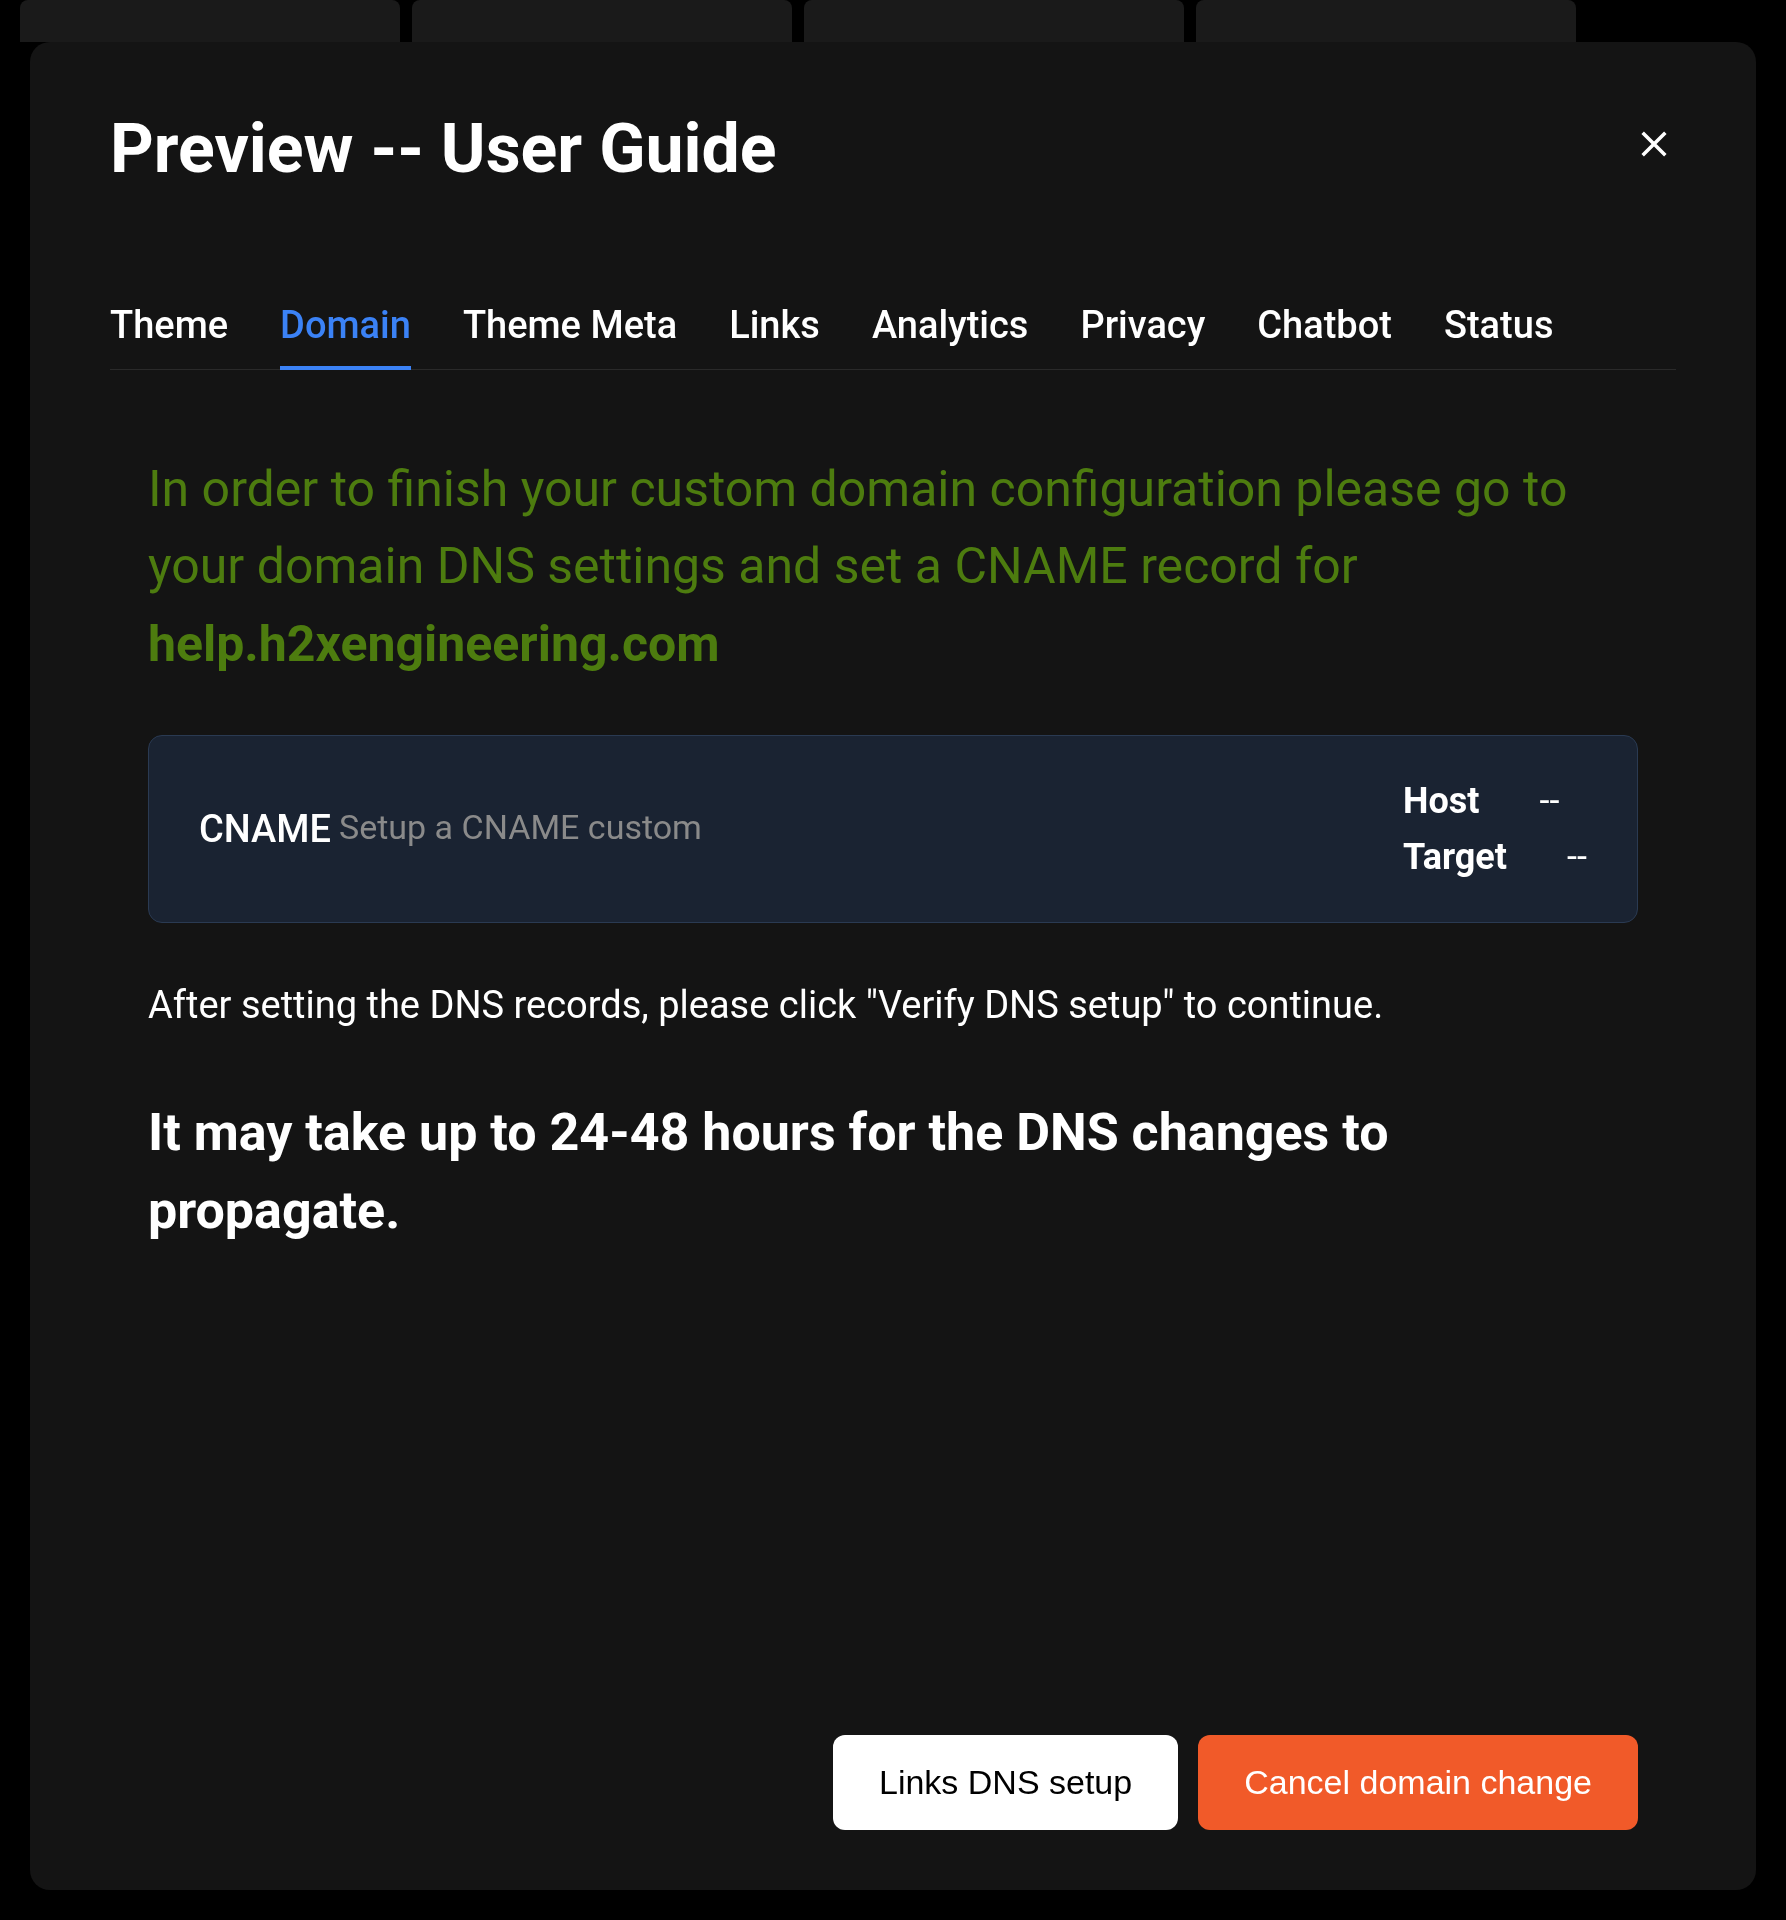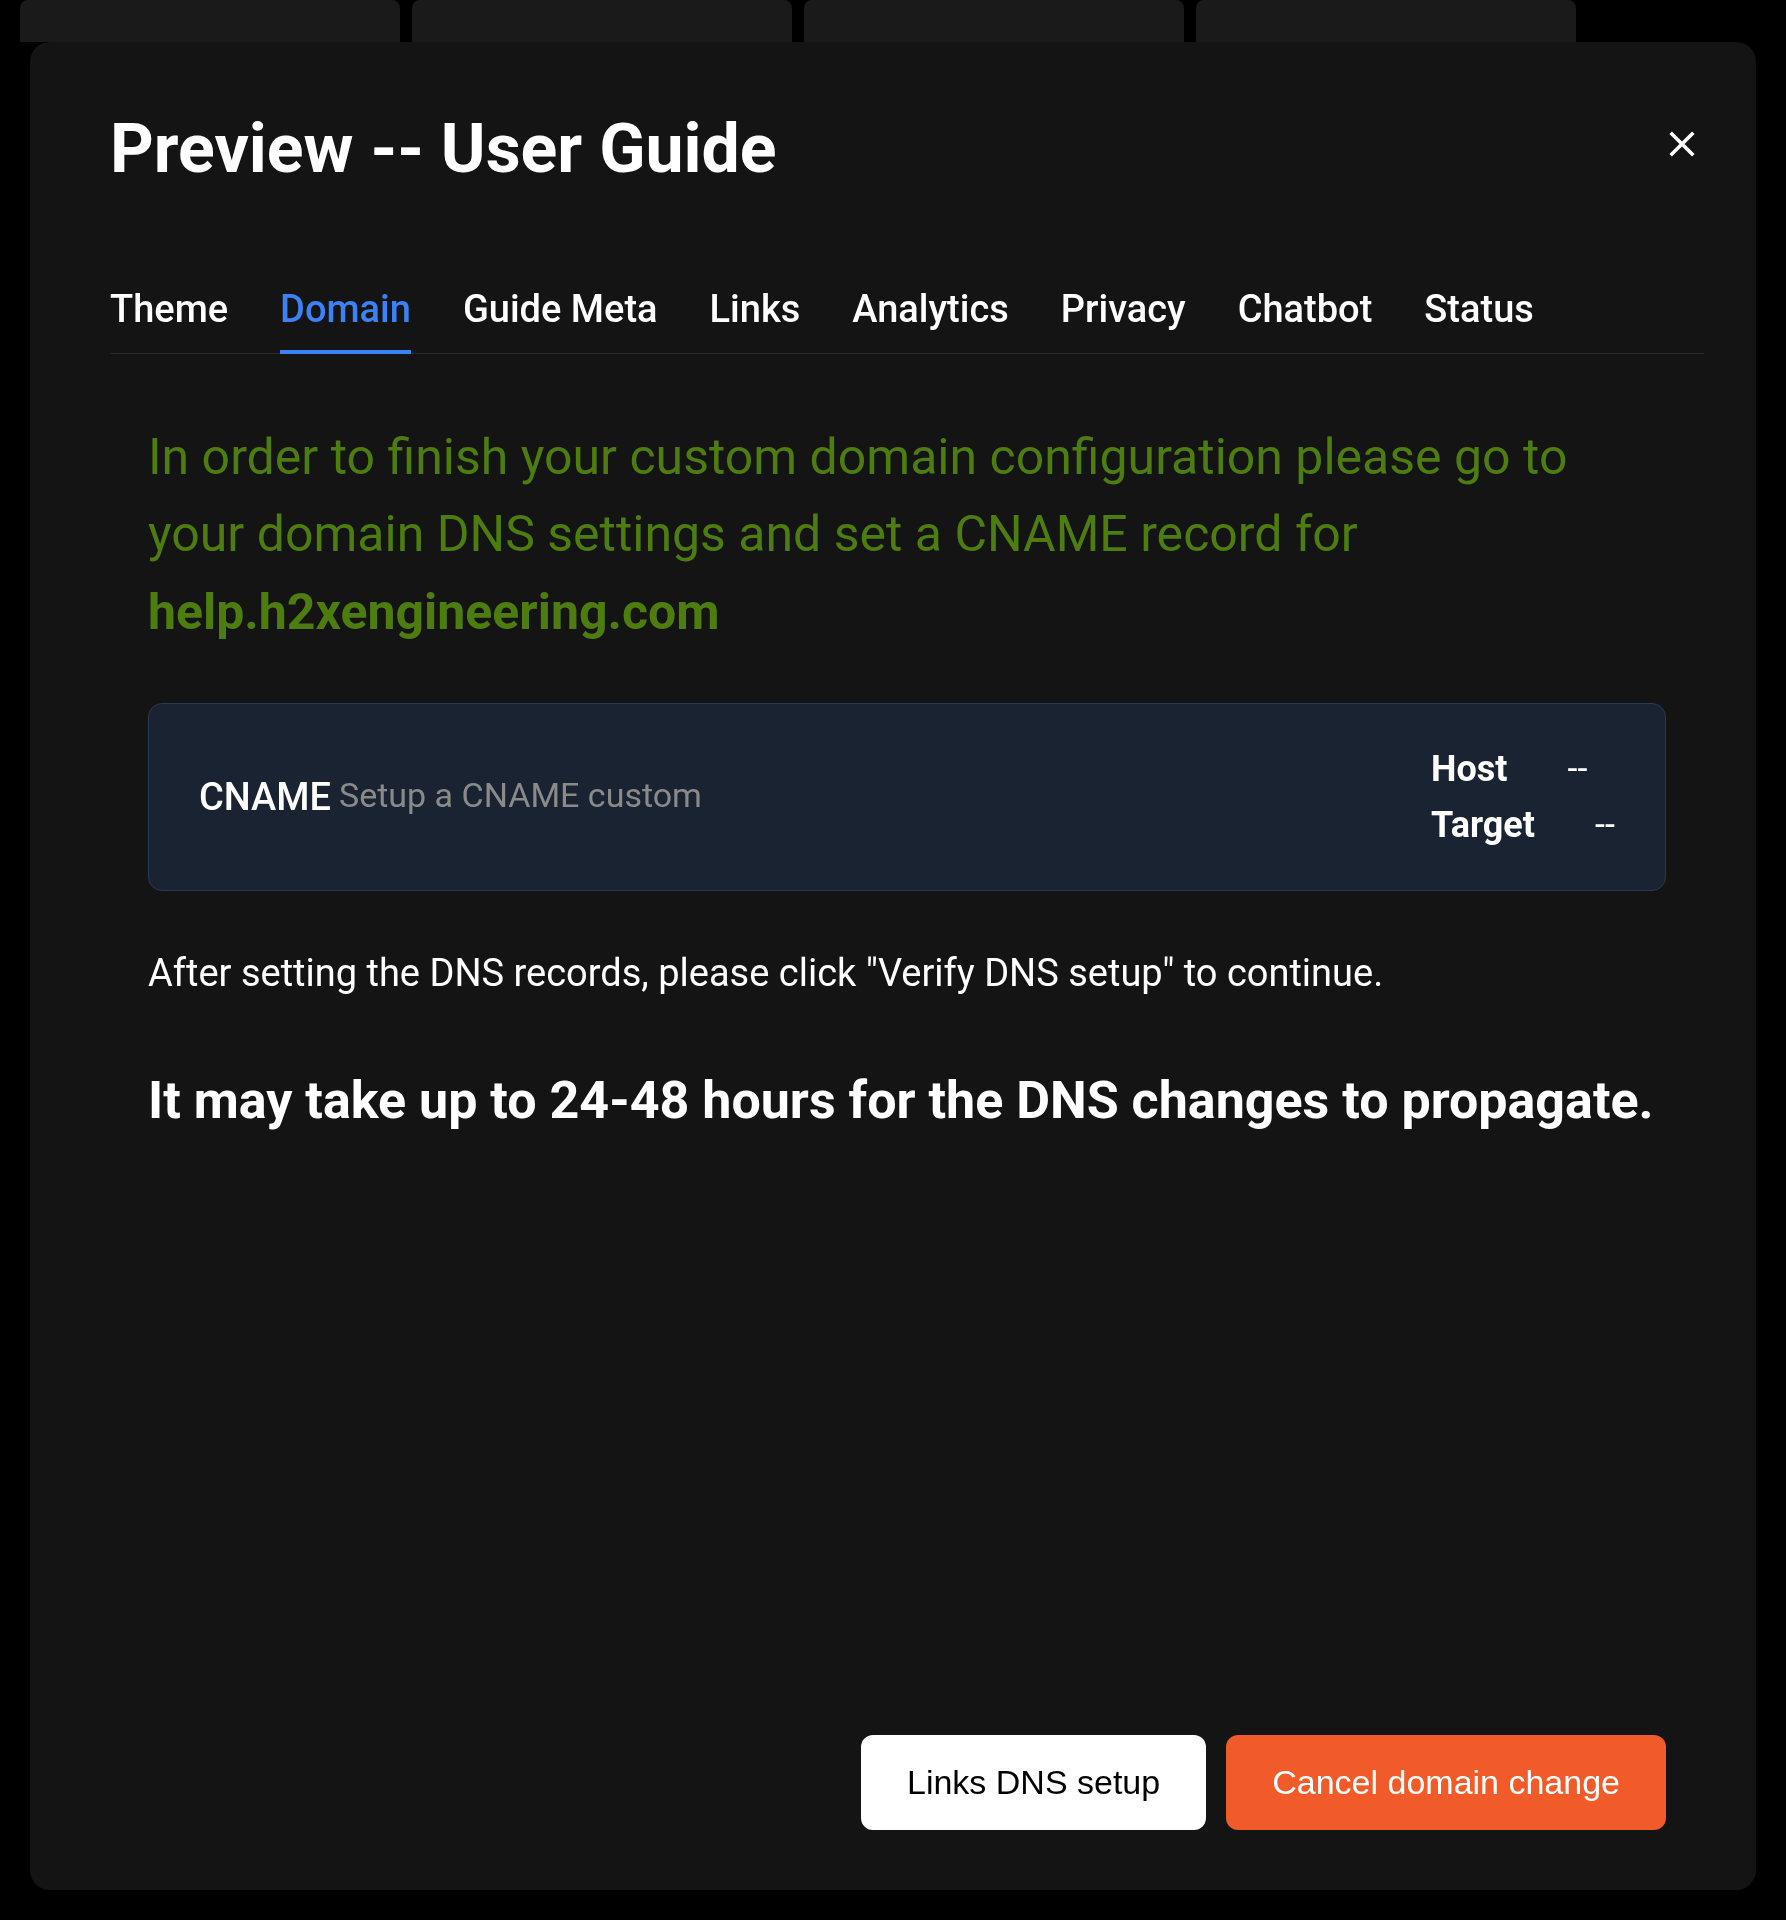--- a/index.html
+++ b/index.html
@@ -32,23 +32,24 @@
       border-radius: 8px 8px 0 0;
     }
     .modal {
       position: absolute;
       top: 42px;
       left: 30px;
       right: 30px;
       bottom: 30px;
       background: #141414;
       border-radius: 20px;
-      padding: 70px 52px 60px 80px;
+      padding: 70px 80px 60px 80px;
       display: flex;
       flex-direction: column;
+      gap: 16px;
     }
     .modal-header {
       display: flex;
       justify-content: space-between;
       align-items: flex-start;
     }
     .modal-title {
       font-size: 68px;
       font-weight: 700;
       color: #fff;
@@ -213,21 +214,21 @@
     <div class="close-btn">
       <svg viewBox="0 0 24 24" fill="none">
         <path d="M4 4 L20 20 M20 4 L4 20"></path>
       </svg>
     </div>
   </div>
 
   <div class="tabs">
     <div class="tab">Theme</div>
     <div class="tab active">Domain</div>
-    <div class="tab">Guide Meta</div>
+    <div class="tab">Theme Meta</div>
     <div class="tab">Links</div>
     <div class="tab">Analytics</div>
     <div class="tab">Privacy</div>
     <div class="tab">Chatbot</div>
     <div class="tab">Status</div>
   </div>
 
   <div class="content">
     <p class="instruction">
       <span>In order to finish your custom domain configuration please go to your domain DNS settings and set a CNAME record for </span><span class="domain-name">help.h2xengineering.com</span>

